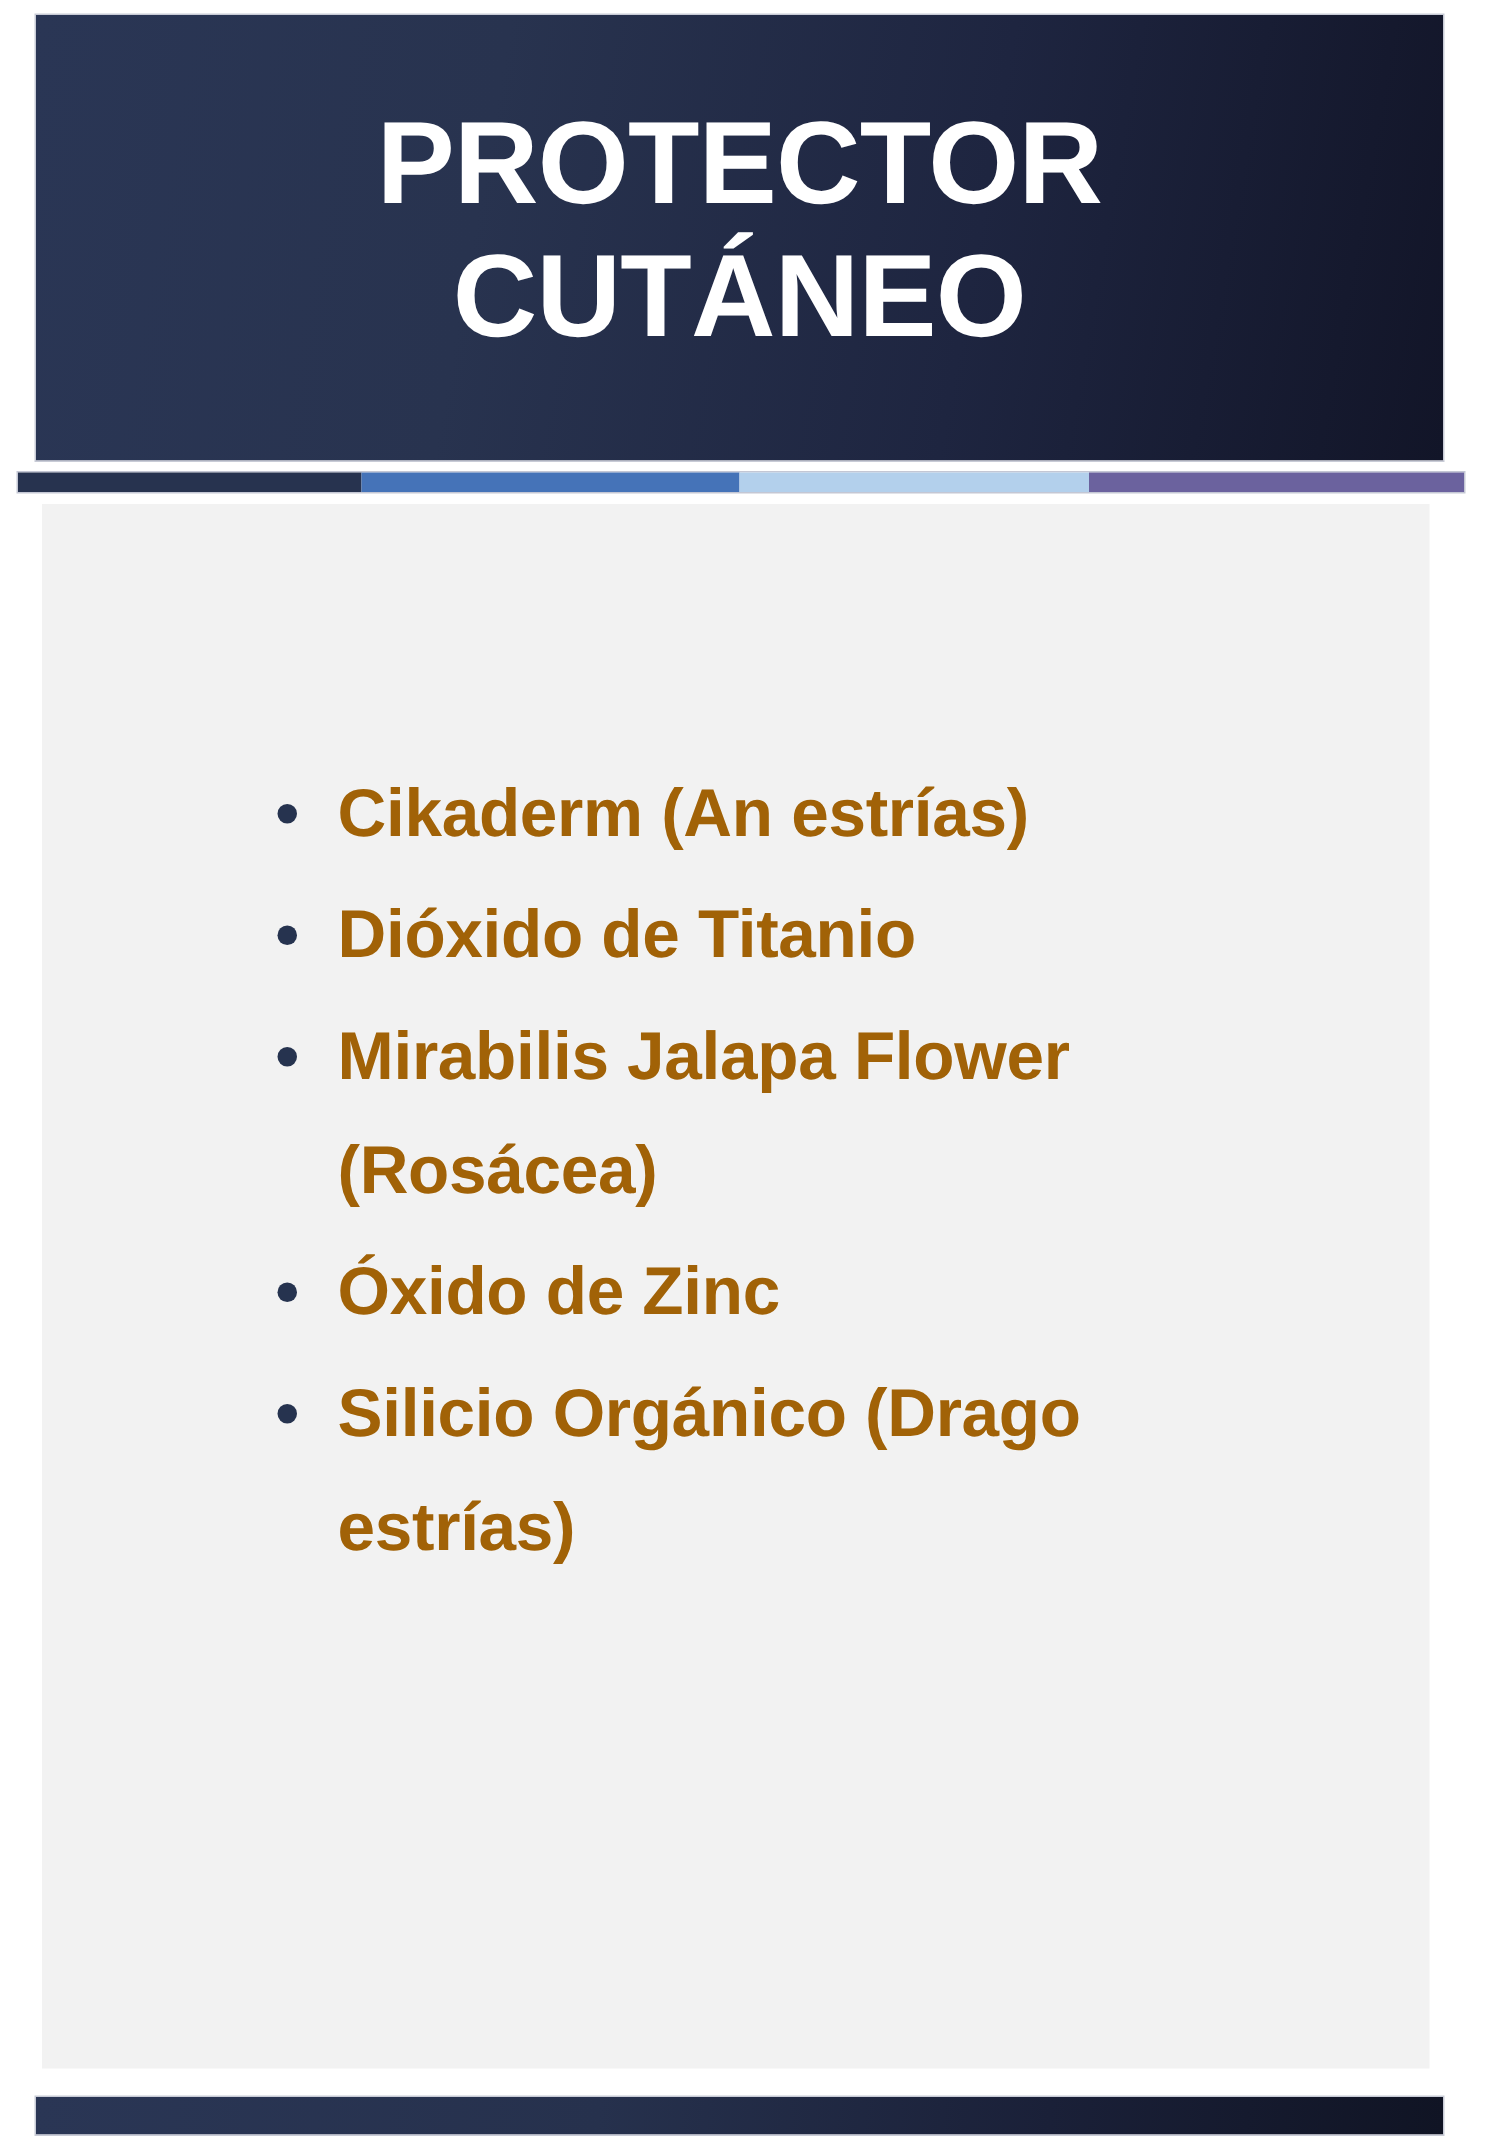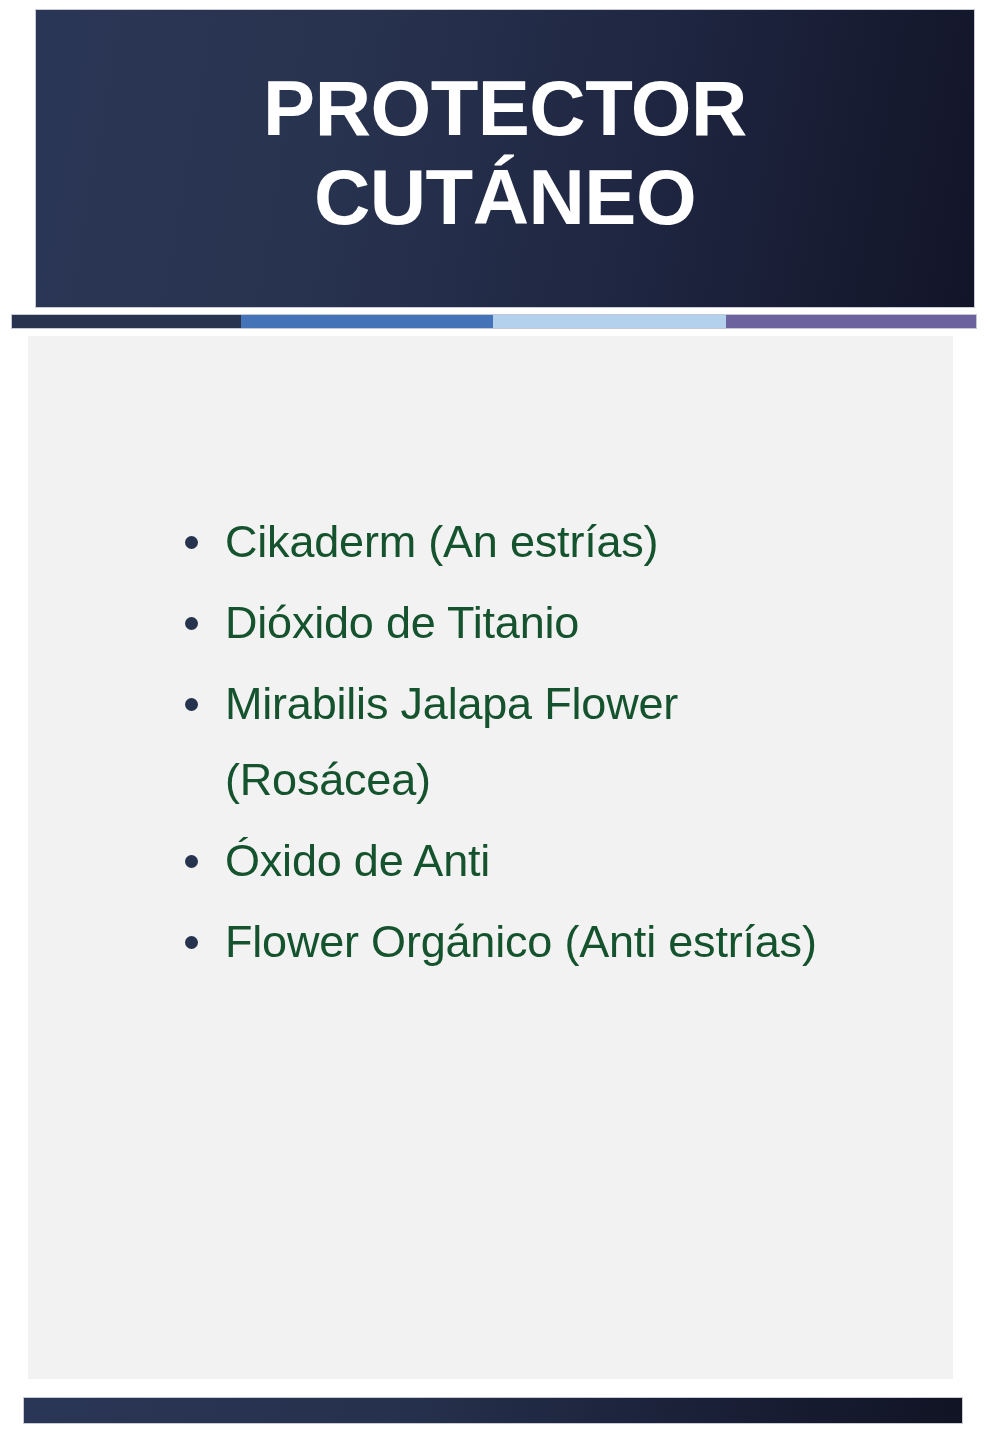--- a/index.html
+++ b/index.html
@@ -84,25 +84,25 @@
     top: 168px;
     width: 660px;
     margin: 0;
     padding: 0;
     list-style: none;
   }
   .bullet-item {
     position: relative;
     padding-left: 68px;
     margin: 0 0 5px 0;
-    color: #14532d;
+    color: #a16207;
     font-family: "Liberation Sans", sans-serif;
     font-size: 45px;
     line-height: 76px;
-    font-weight: normal;
+    font-weight: bold;
     letter-spacing: -0.2px;
   }
   .bullet-dot {
     position: absolute;
     left: 28px;
     top: 32px;
     width: 13px;
     height: 13px;
     border-radius: 50%;
     background: #26334f;
@@ -118,37 +118,37 @@
     background: linear-gradient(95deg, #2a3655 0%, #26314d 40%, #1a2038 72%, #101424 100%);
     border: 1px solid #c8cbd6;
     box-sizing: border-box;
   }
 </style>
 </head>
 <body>
 
 <div class="slide">
 
-  <div class="header-block" style="background: linear-gradient(100deg, rgb(42, 54, 85) 0%, rgb(40, 51, 79) 32%, rgb(30, 37, 64) 66%, rgb(18, 21, 40) 100%); margin-left: 12px;">
+  <div class="header-block" style="background: linear-gradient(100deg, rgb(42, 54, 85) 0%, rgb(40, 51, 79) 32%, rgb(30, 37, 64) 66%, rgb(18, 21, 40) 100%);">
     <h1 class="header-title" style="color: rgb(255, 255, 255);">PROTECTOR
 CUTÁNEO</h1>
   </div>
 
   <div class="accent-bar">
     <div class="accent-seg s0" style="background: rgb(39, 51, 79);"></div>
     <div class="accent-seg s1" style="background: rgb(69, 115, 184);"></div>
     <div class="accent-seg s2" style="background: rgb(179, 208, 236);"></div>
     <div class="accent-seg s3" style="background: rgb(107, 98, 158);"></div>
   </div>
 
   <div class="content-panel" style="background: rgb(242, 242, 242);">
     <ul class="bullet-list" style="color: rgb(38, 51, 79);">
         <li class="bullet-item"><span class="bullet-dot" style="background: rgb(38, 51, 79);"></span><span>Cikaderm (An estrías)</span></li>
         <li class="bullet-item"><span class="bullet-dot" style="background: rgb(38, 51, 79);"></span><span>Dióxido de Titanio</span></li>
         <li class="bullet-item"><span class="bullet-dot" style="background: rgb(38, 51, 79);"></span><span>Mirabilis Jalapa Flower (Rosácea)</span></li>
-        <li class="bullet-item"><span class="bullet-dot" style="background: rgb(38, 51, 79);"></span><span>Óxido de Anti</span></li>
-        <li class="bullet-item"><span class="bullet-dot" style="background: rgb(38, 51, 79);"></span><span>Flower Orgánico (Anti estrías)</span></li>
+        <li class="bullet-item"><span class="bullet-dot" style="background: rgb(38, 51, 79);"></span><span>Óxido de Zinc</span></li>
+        <li class="bullet-item"><span class="bullet-dot" style="background: rgb(38, 51, 79);"></span><span>Silicio Orgánico (Drago estrías)</span></li>
       </ul>
   </div>
 
   <div class="footer-bar" style="background: linear-gradient(95deg, rgb(42, 54, 85) 0%, rgb(38, 49, 77) 40%, rgb(26, 32, 56) 72%, rgb(16, 20, 36) 100%);"></div>
 
 </div>
 
 </body></html>

